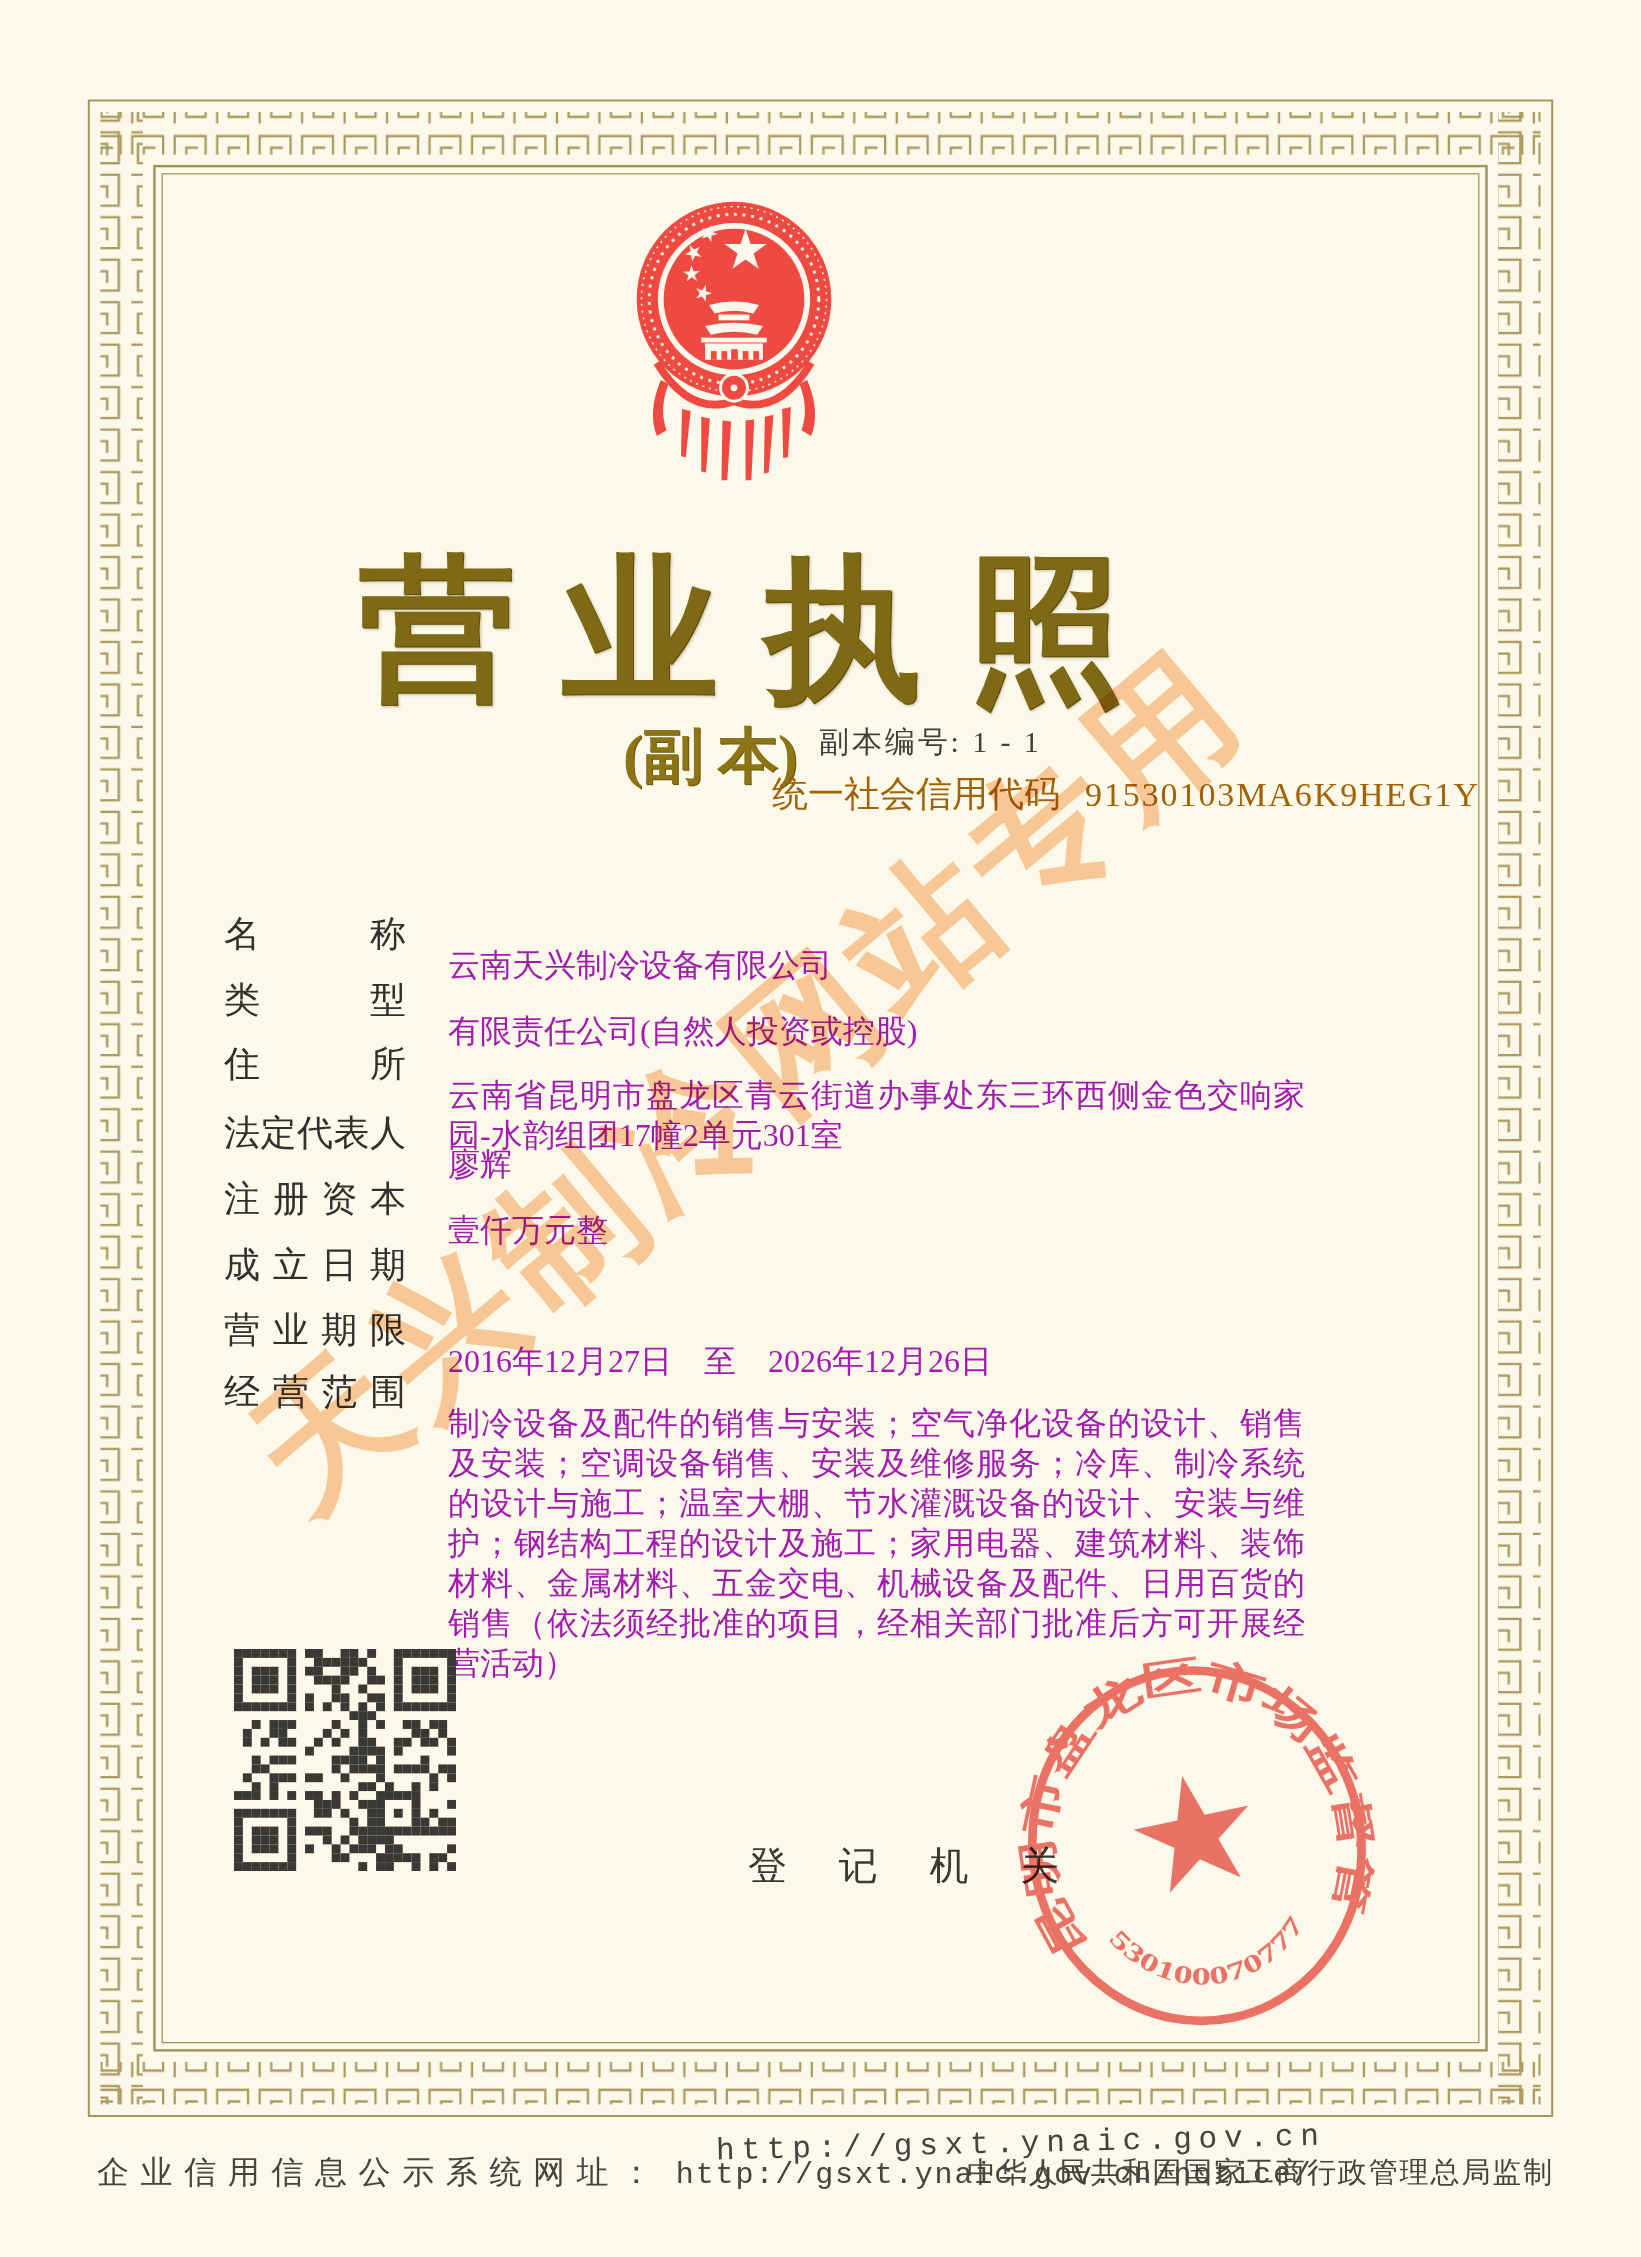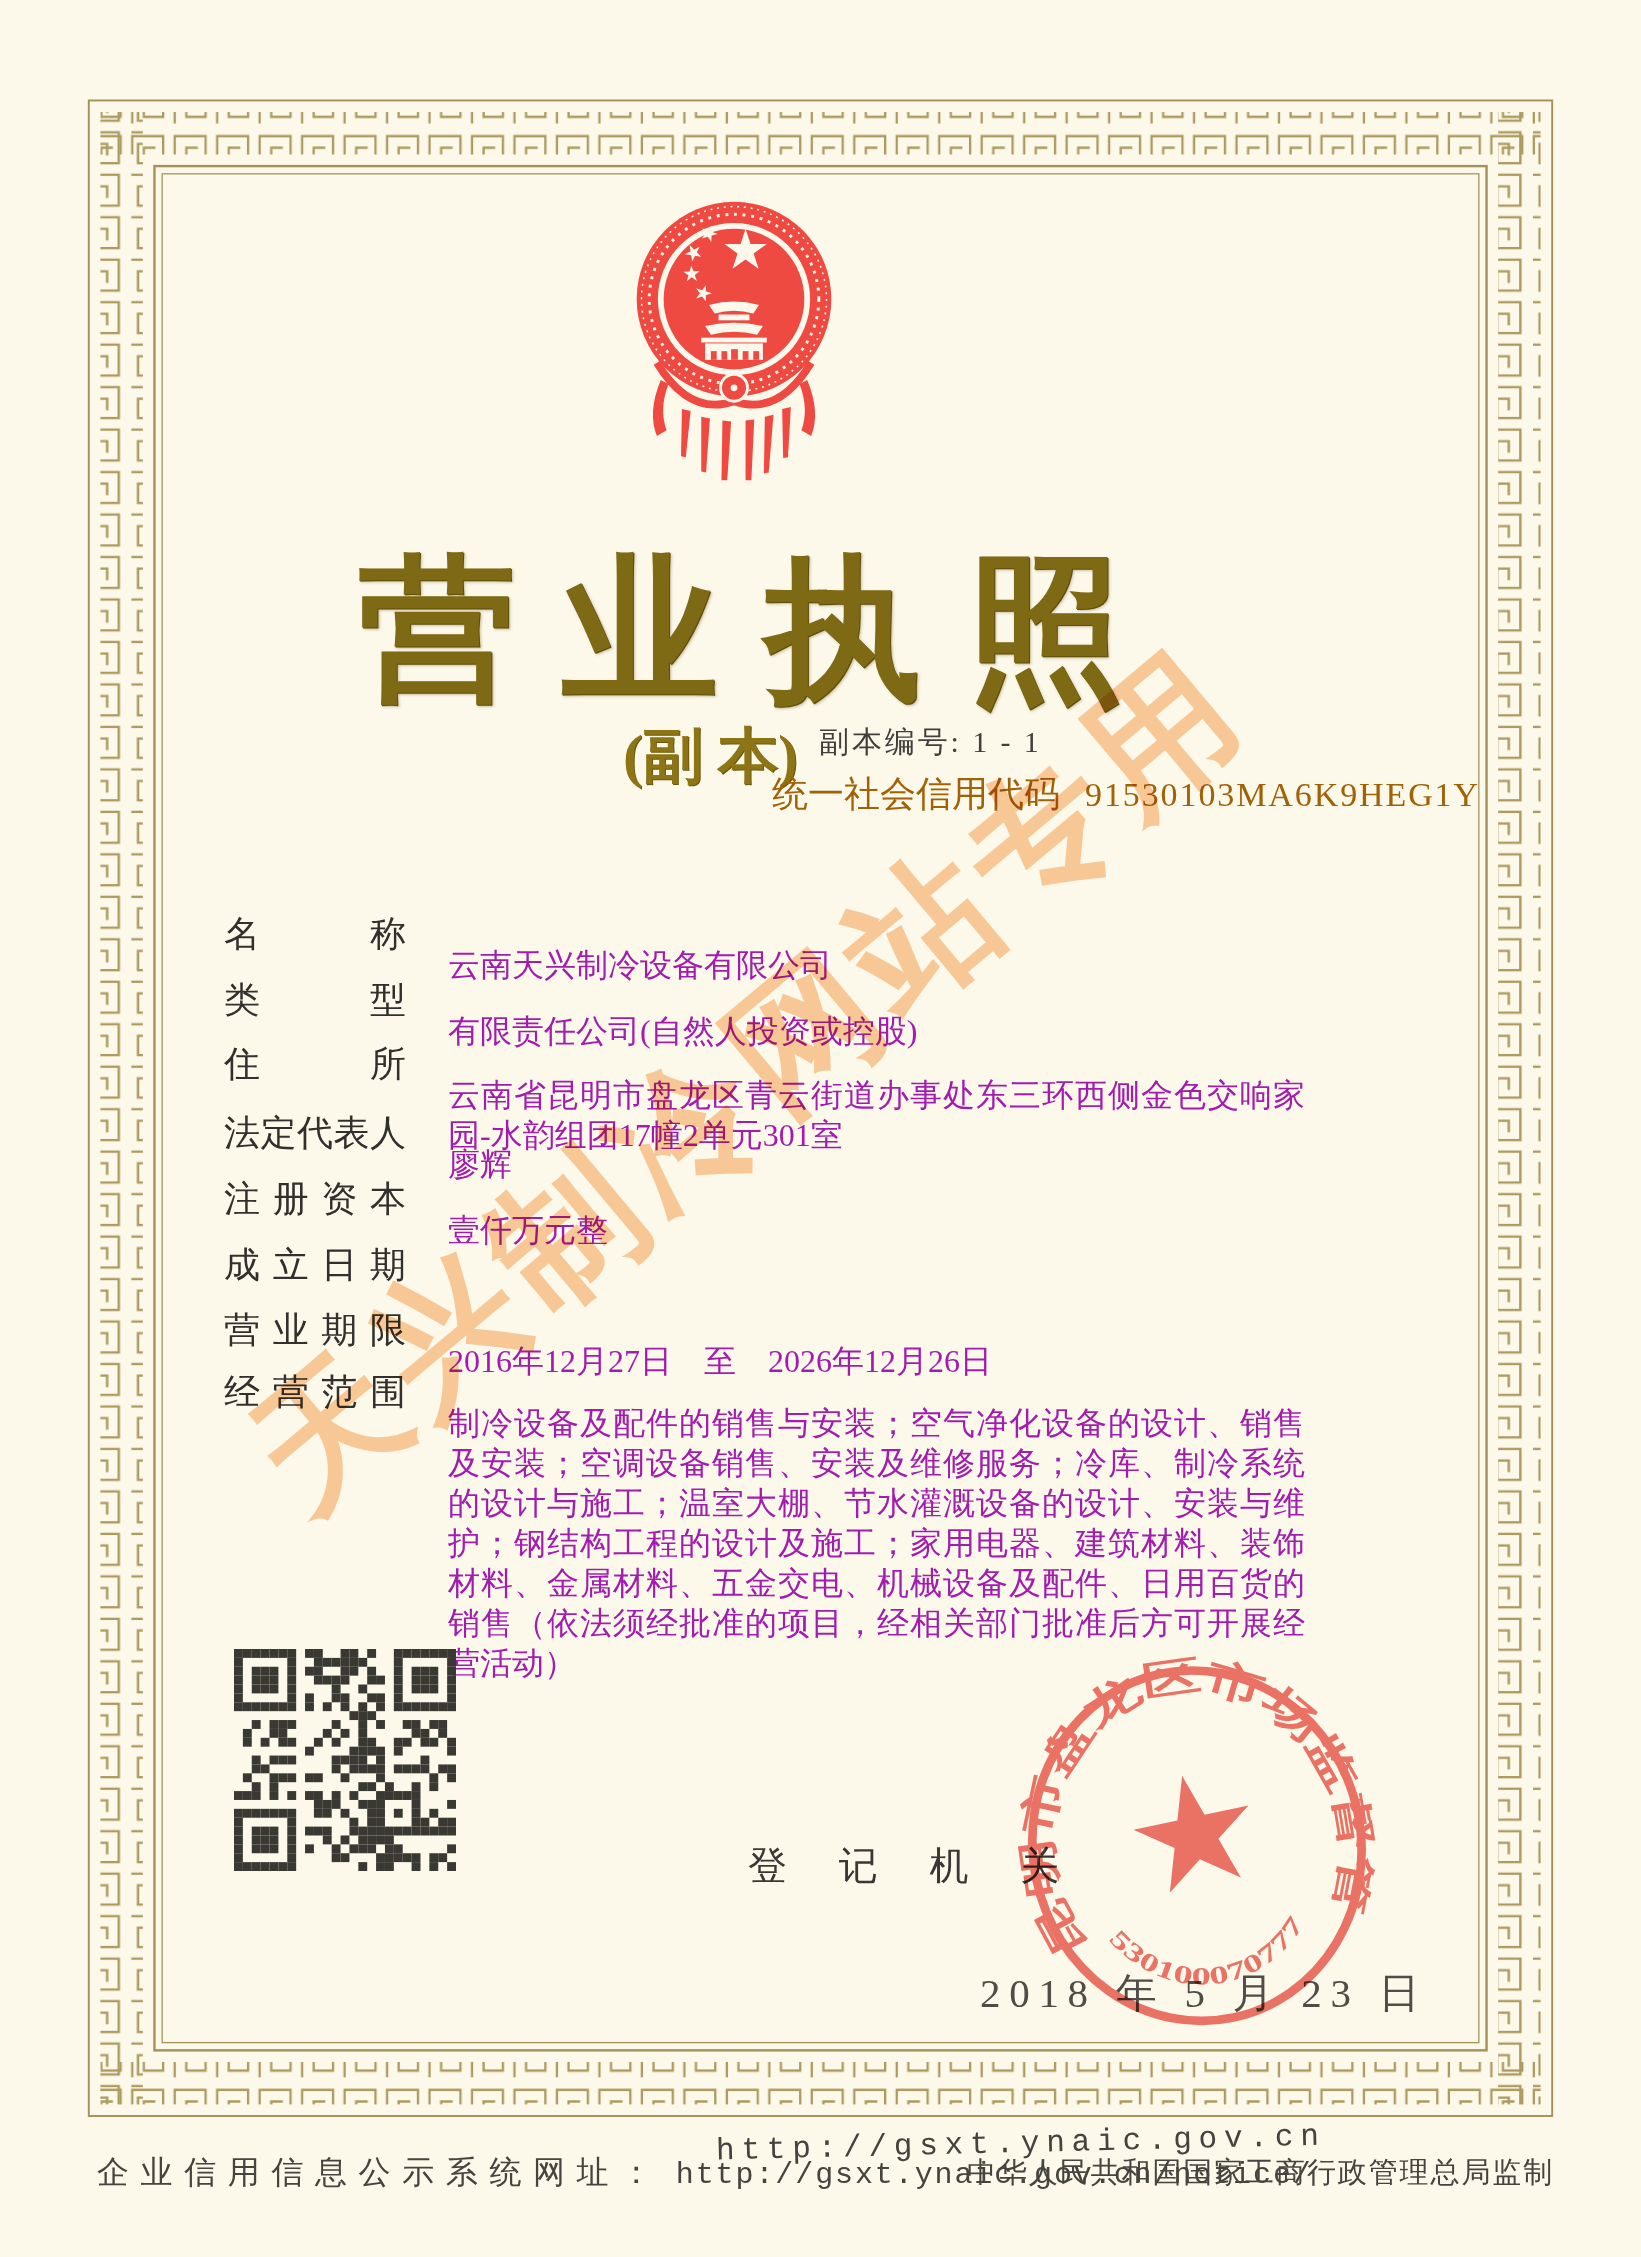--- a/index.html
+++ b/index.html
@@ -472,21 +472,20 @@
       <rect x="57.6" y="230.4" width="9.6" height="9.6" fill="#3a3833"></rect>
       <rect x="134.4" y="230.4" width="9.6" height="9.6" fill="#3a3833"></rect>
       <rect x="153.6" y="230.4" width="9.6" height="9.6" fill="#3a3833"></rect>
       <rect x="163.2" y="230.4" width="9.6" height="9.6" fill="#3a3833"></rect>
       <rect x="192.0" y="230.4" width="9.6" height="9.6" fill="#3a3833"></rect>
       <rect x="211.2" y="230.4" width="9.6" height="9.6" fill="#3a3833"></rect>
       <rect x="230.4" y="230.4" width="9.6" height="9.6" fill="#3a3833"></rect>
     </svg>
 
   <div class="abs reg-label">登 记 机 关</div>
-  <div class="abs issue-date">2018 年 5 月 23 日</div>
 
   <div class="abs watermark">天兴制冷网站专用</div>
 
   <svg class="abs seal" viewBox="0 0 1700 2338" xmlns="http://www.w3.org/2000/svg" xmlns:xlink="http://www.w3.org/1999/xlink">
     <defs>
       <path id="sealTopArc" d="M 1108,1990 A 150,162 0 1 1 1372,1990" fill="none"></path>
       <path id="sealBottomArc" d="M 1130,1988 A 128,140 0 0 0 1350,1988" fill="none"></path>
       <polygon id="sealStar" points="0,-1 0.225,-0.309 0.951,-0.309 0.363,0.118 0.588,0.809 0,0.382 -0.588,0.809 -0.363,0.118 -0.951,-0.309 -0.225,-0.309"></polygon>
     </defs>
     <g transform="rotate(-12 1240 1912)" opacity="0.88">

